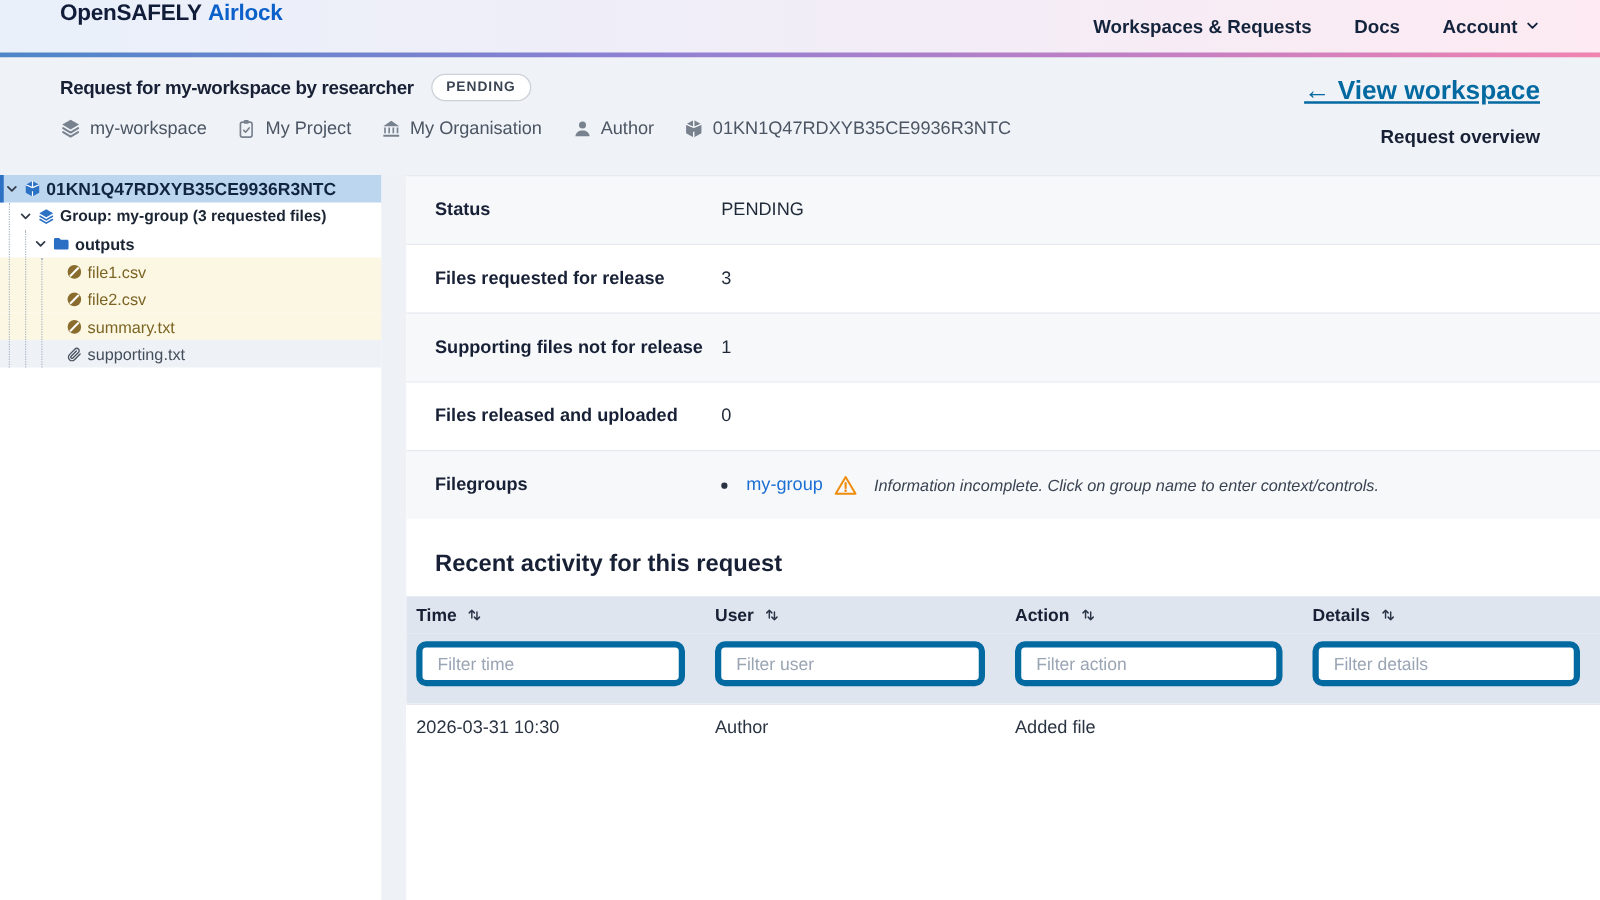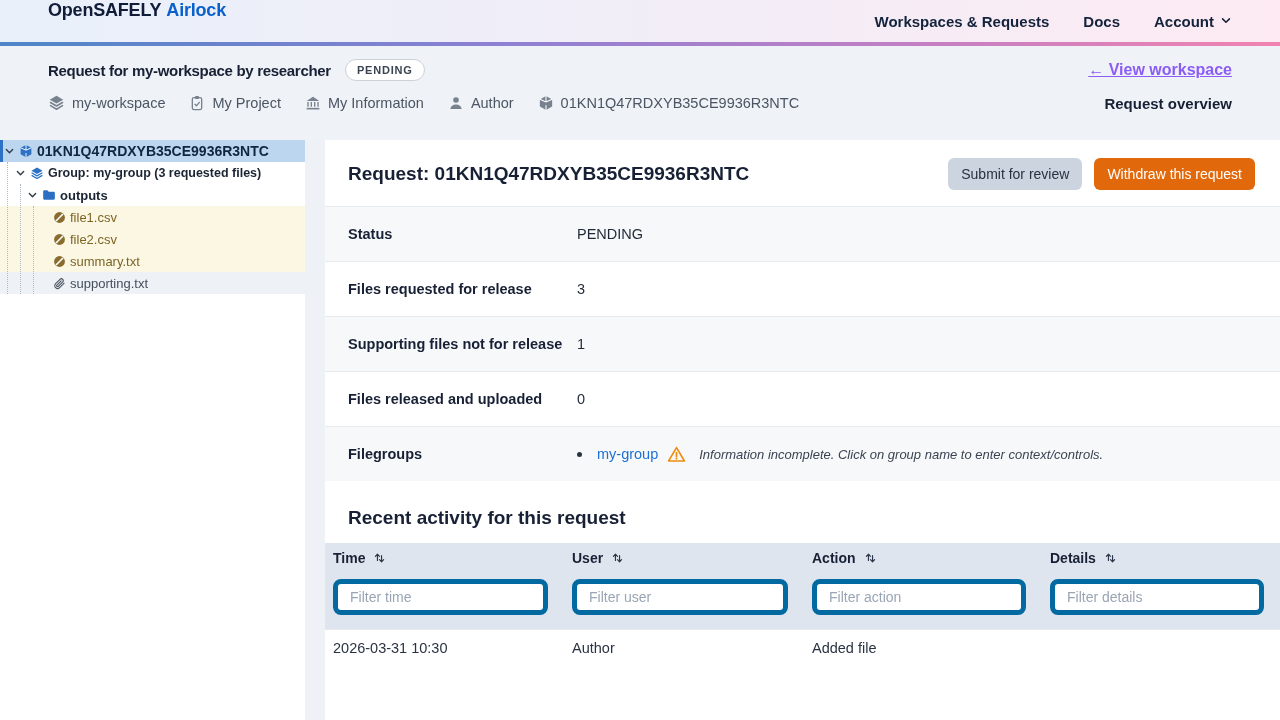--- a/index.html
+++ b/index.html
@@ -20,21 +20,21 @@
   
   .page-header { height:94px; background:#eff2f6; padding:13px 48px 0; position:relative; }
   .title-row { display:flex; align-items:center; gap:14px; }
   .page-title { font-size:15px; font-weight:800; color:#172035; letter-spacing:-0.3px; }
   .badge { background:#fff; border:1px solid #ccd2d9; border-radius:12px; padding:4px 11px;
     font-size:11px; font-weight:700; letter-spacing:0.8px; color:#3a4452; }
   .crumbs { margin-top:13px; display:flex; align-items:center; gap:24px; }
   .crumb { display:flex; align-items:center; gap:7px; font-size:14.5px; color:#4b5563; }
   .crumb svg { color:#78828e; }
   .header-right { position:absolute; top:15px; right:48px; text-align:right; }
-  .ws-link { color:#8b5cf6; font-size:16px; font-weight:600; text-decoration:underline; cursor:pointer; }
+  .ws-link { color:#0369a1; font-size:21px; font-weight:600; text-decoration:underline; cursor:pointer; }
   .overview { margin-top:16px; font-size:15px; font-weight:700; color:#172035; }
 
   
   .content { display:flex; height:580px; }
   .sidebar { width:305px; background:#fff; position:relative; flex:none; }
   .gap-strip { width:20px; flex:none; }
   .main-card { flex:1; background:#fff; overflow:hidden; }
 
   
   .tree { position:relative; }
@@ -174,21 +174,21 @@
     <span class="crumb">
       <svg width="16" height="16" viewBox="0 0 24 24">
           <use href="#i-clipboard"></use>
         </svg>
       <span>My Project</span>
     </span>
     <span class="crumb">
       <svg width="16" height="16" viewBox="0 0 24 24">
           <use href="#i-bank"></use>
         </svg>
-      <span>My Information</span>
+      <span>My Organisation</span>
     </span>
     <span class="crumb">
       <svg width="16" height="16" viewBox="0 0 24 24">
           <use href="#i-user"></use>
         </svg>
       <span>Author</span>
     </span>
     <span class="crumb">
       <svg width="16" height="16" viewBox="0 0 24 24">
           <use href="#i-cube"></use>
@@ -287,27 +287,20 @@
           </span>
         <span class="tlabel">supporting.txt</span>
       </div>
     </div>
   </aside>
 
   <div class="gap-strip"></div>
 
   <main class="main-card">
 
-    <div class="panel-head">
-      <h2 class="panel-title">Request: 01KN1Q47RDXYB35CE9936R3NTC</h2>
-      <div class="btns">
-        <button class="btn btn-secondary">Submit for review</button>
-        <button class="btn btn-warning">Withdraw this request</button>
-      </div>
-    </div>
 
     <div class="info-table">
       <div class="irow">
         <span class="ilabel">Status</span>
         <span class="ival">PENDING</span>
       </div>
       <div class="irow">
         <span class="ilabel">Files requested for release</span>
         <span class="ival">3</span>
       </div>

